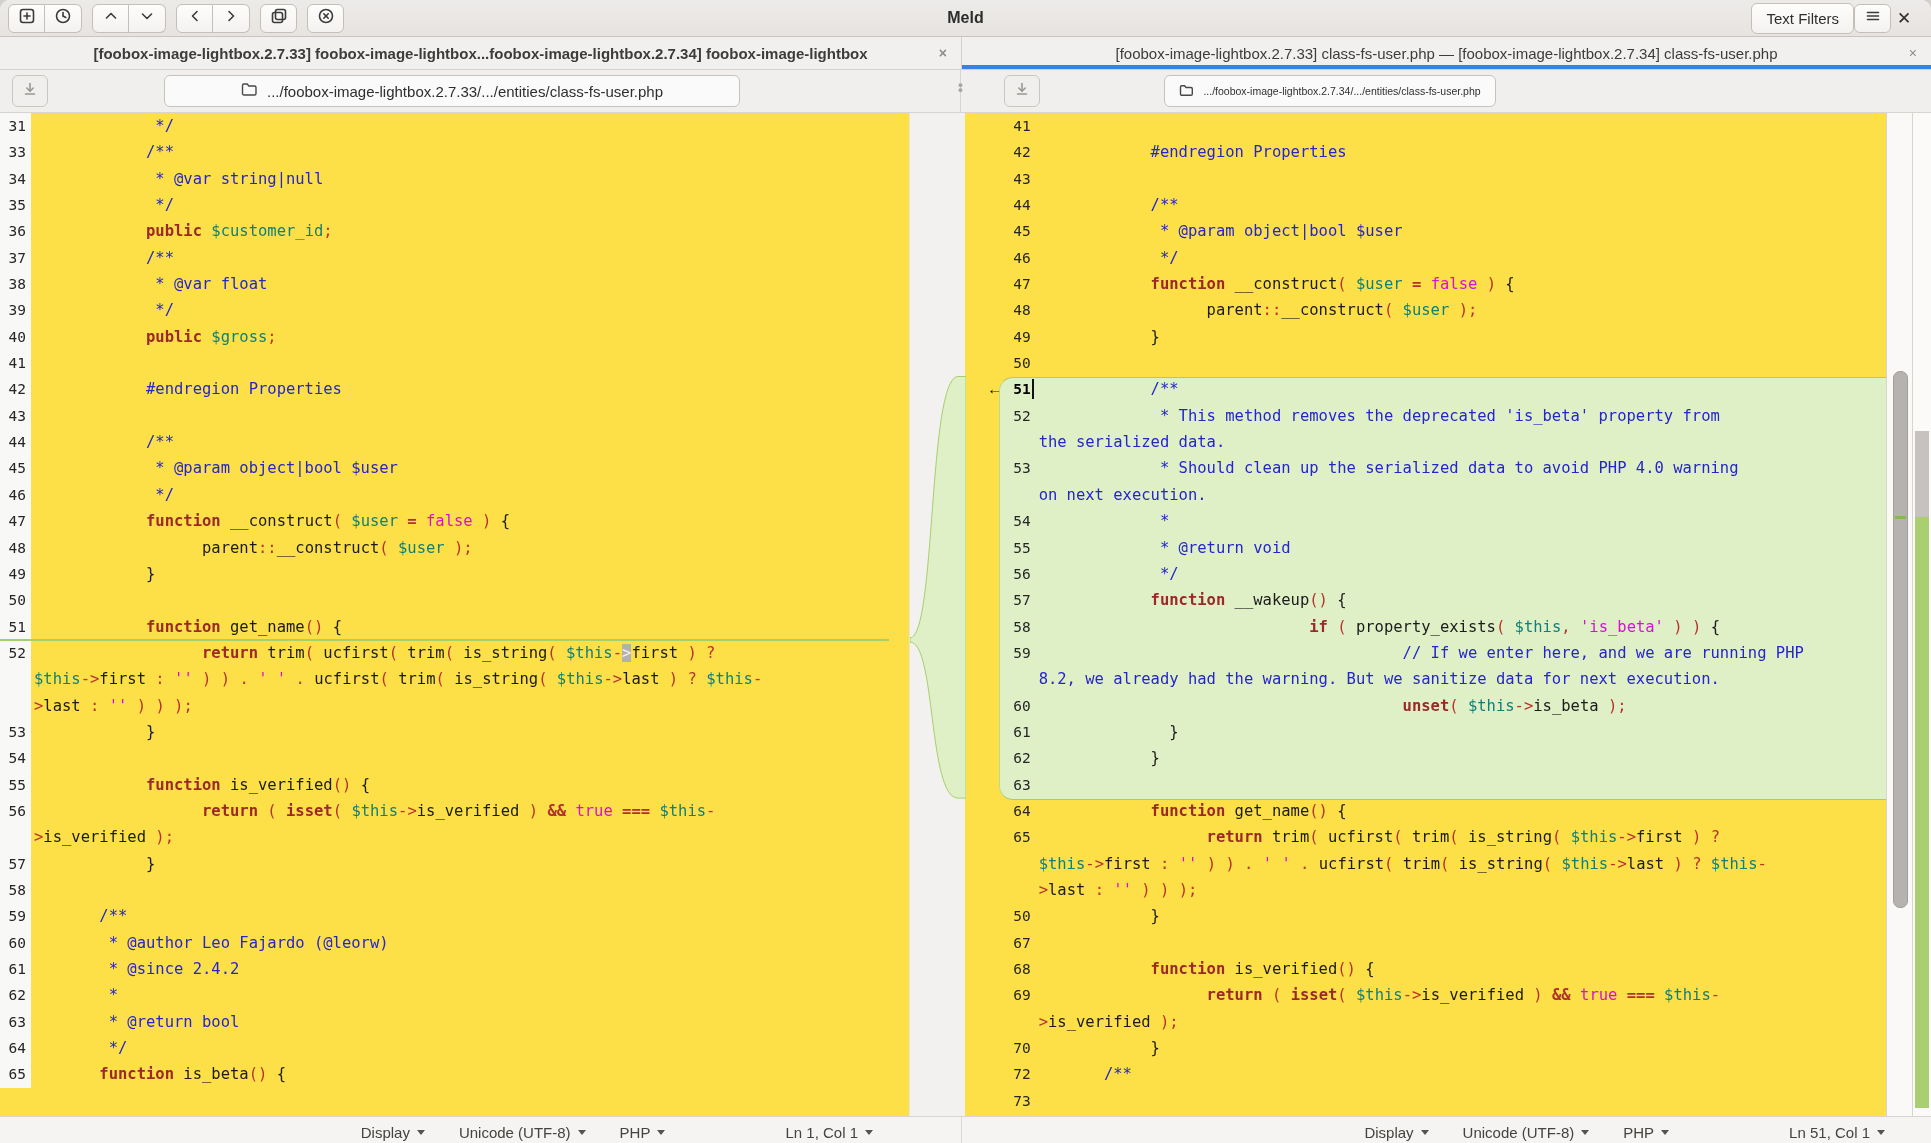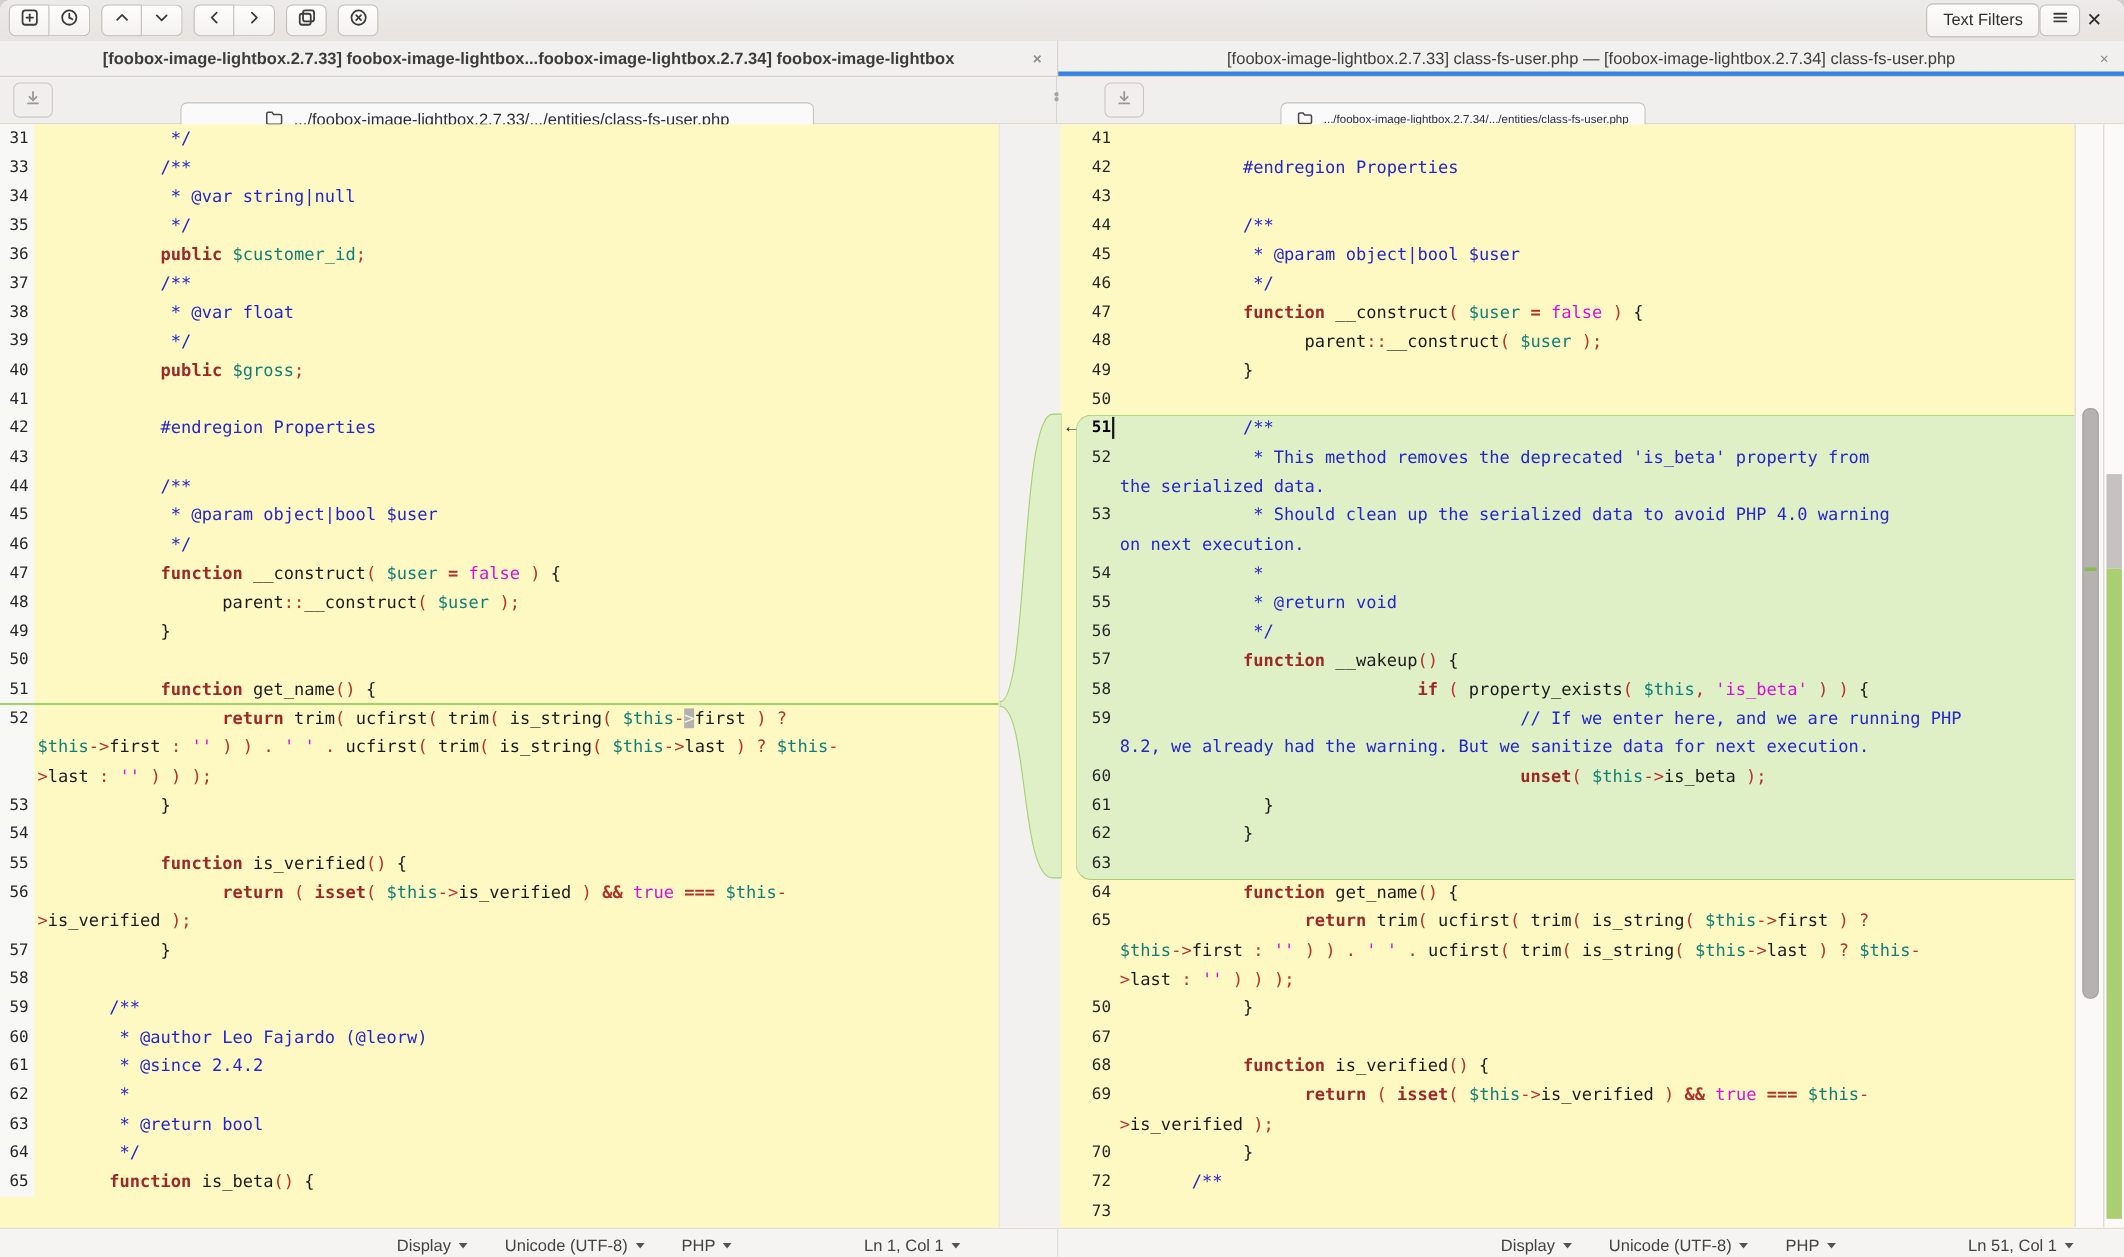--- a/index.html
+++ b/index.html
@@ -30,26 +30,26 @@
   .tab-label{font-size:15px;color:#3d3c3b;white-space:nowrap;overflow:hidden;max-width:880px;}
   .tab-close{position:absolute;right:14px;color:#8f8b87;font-size:14px;}
   .tab.active::after{content:"";position:absolute;left:0;right:0;bottom:0;height:4px;background:#3584e4;}
   
   .fileheader{height:42px;background:#f1efee;border-bottom:1px solid #d8d4d0;position:relative;}
   .fh-divider{position:absolute;left:960px;top:0;bottom:0;width:1px;background:#d8d4d0;}
   .dots-handle{position:absolute;left:955px;top:13px;width:11px;color:#a9a49f;font-size:9px;line-height:5px;letter-spacing:0;text-align:center;}
   .save-btn{position:absolute;top:5px;width:36px;height:32px;background:#f1efee;border:1px solid #ccc6c0;
             border-radius:6px;display:flex;align-items:center;justify-content:center;box-sizing:border-box;}
   .save-btn svg{stroke:#9b9792;fill:none;stroke-width:1.6;stroke-linecap:round;}
-  .path-btn{position:absolute;top:23px;height:32px;background:#fbfafa;border:1px solid #c8c2bc;border-radius:6px;
+  .path-btn{position:absolute;top:5px;height:32px;background:#fbfafa;border:1px solid #c8c2bc;border-radius:6px;
             display:flex;align-items:center;justify-content:center;gap:9px;box-sizing:border-box;color:#2f2f2f;}
   .path-btn svg{stroke:#4a4845;fill:none;stroke-width:1.4;flex:0 0 auto;}
   .path-text{white-space:nowrap;overflow:hidden;}
   
-  .codearea{height:1003px;display:flex;position:relative;background:#fef9c3;}
+  .codearea{height:1003px;display:flex;position:relative;background:#fde047;gap:20px;}
   .pane{position:relative;overflow:hidden;}
   .pane-left{width:908px;}
   .link-gutter{width:56px;background:#f3f1ef;border-left:1px solid #e7e4e0;box-sizing:border-box;position:relative;}
   .pane-right{width:967px;}
   .rows-wrap{position:absolute;top:0;bottom:0;}
   .pane-left .rows-wrap{left:0;right:0;}
   .pane-right .rows-wrap{left:0;right:45px;}
   .crow{height:26.35px;display:flex;position:relative;}
   .pane-right .crow{padding-left:20px;}
   .lnum{flex:0 0 26px;text-align:right;padding-right:5px;font-family:"DejaVu Sans Mono",monospace;
@@ -150,20 +150,21 @@
       <div class="btn-group">
         <div class="tbtn">
           <span><svg width="18" height="18">
                 <circle cx="9" cy="9" r="6.5"></circle>
                 <line x1="6.8" y1="6.8" x2="11.2" y2="11.2"></line>
                 <line x1="11.2" y1="6.8" x2="6.8" y2="11.2"></line>
               </svg></span>
         </div>
       </div>
     </div>
+    <div class="hdr-title">Meld</div>
     <div class="tb-right">
       <div class="text-filters-btn">Text Filters</div>
       <div class="tbtn single">
         <span><svg width="18" height="18">
               <line x1="3.5" y1="5.5" x2="14.5" y2="5.5"></line>
               <line x1="3.5" y1="9" x2="14.5" y2="9"></line>
               <line x1="3.5" y1="12.5" x2="14.5" y2="12.5"></line>
             </svg></span>
       </div>
       <div class="win-close">

